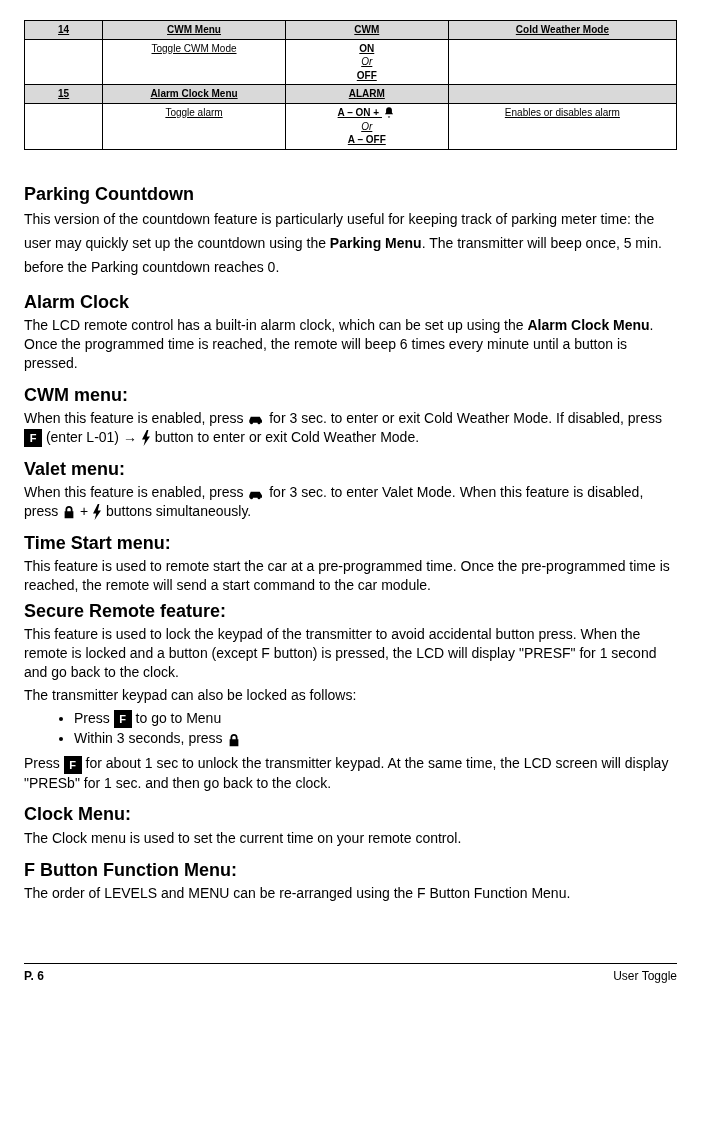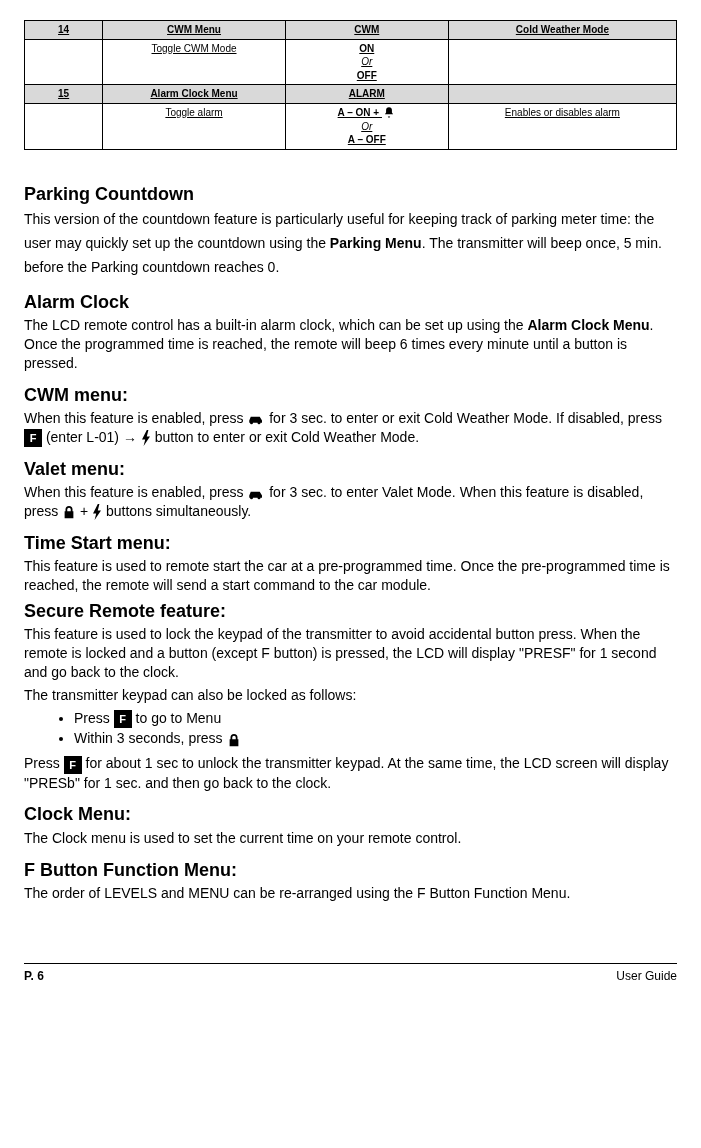--- a/index.html
+++ b/index.html
@@ -198,14 +198,14 @@
 
 <h2 class="section">Clock Menu:</h2>
 <p class="tight">The Clock menu is used to set the current time on your remote control.</p>
 
 <h2 class="section">F Button Function Menu:</h2>
 <p class="tight">The order of LEVELS and MENU can be re-arranged using the F Button Function Menu.</p>
 
 <hr class="footer-rule">
 <div class="footer">
   <span class="left">P. 6</span>
-  <span>User Guide</span>
+  <span>User Toggle</span>
 </div>
 
 </body></html>

